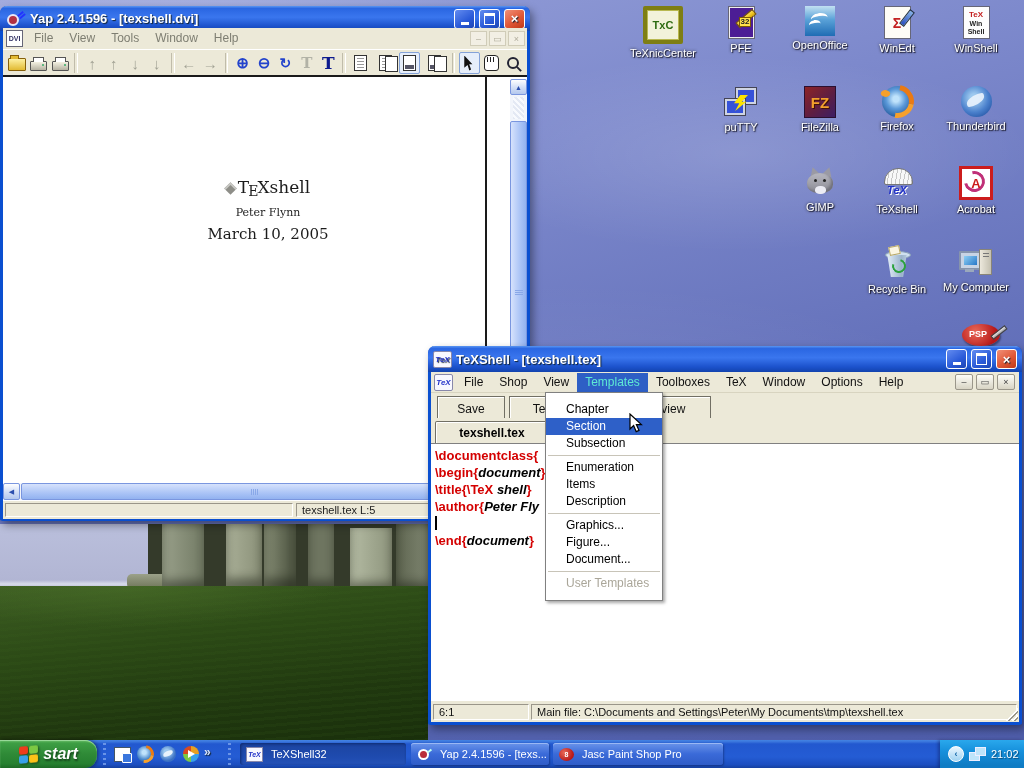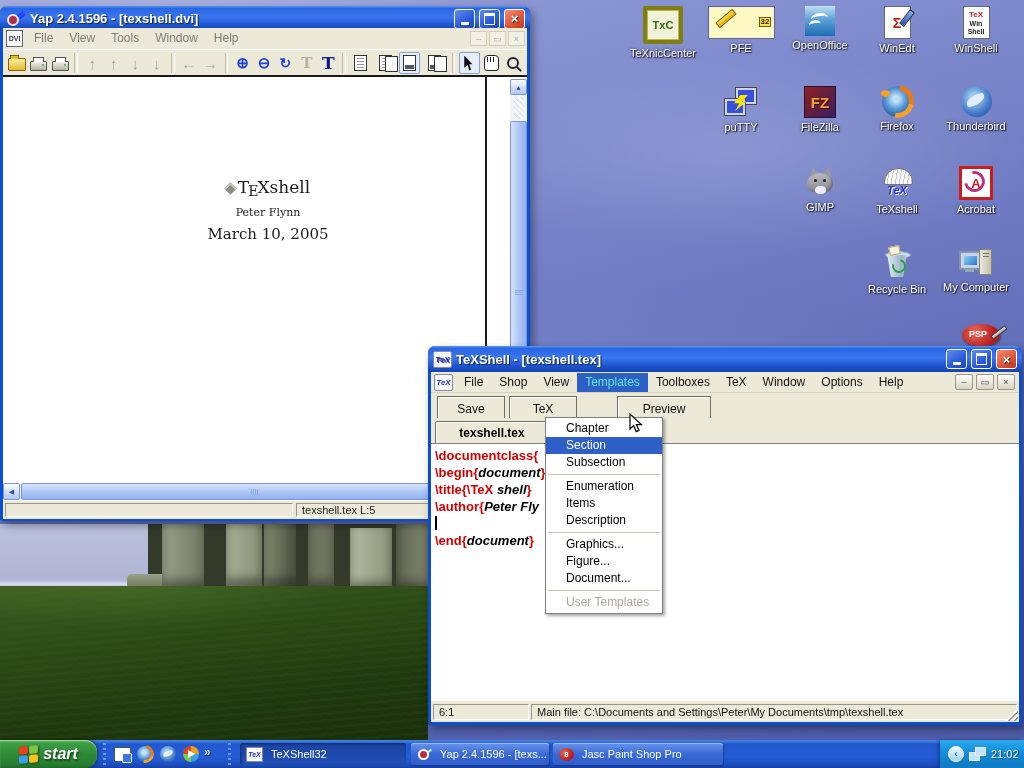--- a/index.html
+++ b/index.html
@@ -15,21 +15,21 @@
 
   
   .dicon{position:absolute;width:78px;text-align:center;cursor:default;z-index:2;}
   .dlabel{margin-top:3px;font-size:11px;color:#fff;text-shadow:1px 1px 1px #1a1a2e, 0 0 3px #222;line-height:12px;}
   .di{width:36px;height:34px;margin:0 auto;position:relative;display:flex;flex-direction:column;align-items:center;justify-content:center;}
   .di .glyph{position:relative;z-index:3;line-height:1;}
   .pt{position:absolute;}
 
   .di-texniccenter{width:32px;height:30px;background:#f2f2da;border:4px solid #7e7e14;border-radius:2px;box-shadow:inset 0 0 0 1px #b8b850;}
   .gtxc{font-weight:bold;font-size:11px;color:#2e6b12;}
-  .di-pfe{width:25px;height:31px;background:#fef9c3;border:1px solid #667;box-shadow:inset 0 0 0 1px #eee;padding-left:40px;}
+  .di-pfe{width:25px;height:31px;background:#4c1d95;border:1px solid #667;box-shadow:inset 0 0 0 1px #eee;}
   .di-pfe::before{content:"";position:absolute;width:20px;height:5px;background:linear-gradient(#ffe14a,#dca903);border:1px solid #7c5804;transform:rotate(-40deg);top:8px;left:6px;z-index:2;}
   .g32{position:absolute;right:-4px;bottom:1px;background:#ffe14a;border:1px solid #7c5804;font-size:8px;font-weight:bold;color:#222;padding:0 1px;}
   .di-openoffice{width:30px;height:30px;background:linear-gradient(#c2e0f2 0%,#5aa2d8 45%,#1f6cb4 100%);}
   .di-openoffice::before,.di-openoffice::after{content:"";position:absolute;border:solid #fff;border-width:3px 0 0 0;border-radius:50%;transform:rotate(-8deg);}
   .di-openoffice::before{width:17px;height:8px;top:7px;left:6px;}
   .di-openoffice::after{width:12px;height:6px;top:14px;left:4px;}
   .di-winedt{width:25px;height:31px;background:#fdfcf6;border:1px solid #667;}
   .gsig{font-weight:bold;font-size:14px;color:#c32020;}
   .di-winedt::after{content:"";position:absolute;width:4px;height:16px;background:linear-gradient(#87b3e8,#2a50c0);border:1px solid #234;transform:rotate(38deg);right:0px;top:2px;}
   .di-winshell{width:25px;height:31px;background:#fdfdfd;border:1px solid #667;display:flex;flex-direction:column;align-items:center;justify-content:center;gap:1px;}
@@ -179,21 +179,21 @@
   .cline{height:17px;line-height:17px;font-weight:bold;font-size:13px;white-space:pre;position:relative;}
   .cline .r{color:#d40000;}
   .cline .k{color:#000;font-style:italic;}
   .caret{display:inline-block;width:2px;height:14px;background:#000;vertical-align:-2px;}
   #texshell .tstatus{position:absolute;left:0;right:0;top:355px;height:21px;background:#ECE9D8;font-size:11px;color:#111;}
   .tpanel{position:absolute;top:3px;height:16px;border:1px solid;border-color:#9a968a #fff #fff #9a968a;background:#ECE9D8;display:flex;align-items:center;padding:0 5px;box-sizing:border-box;}
   .grip{position:absolute;right:1px;bottom:1px;width:13px;height:13px;background:
     linear-gradient(135deg,transparent 0 50%,#fff 50% 58%,#9a968a 58% 66%,transparent 66% 74%,#fff 74% 82%,#9a968a 82% 90%,transparent 90%);}
 
   
-  #tmenu{position:absolute;left:545px;top:392px;width:116px;z-index:20;background:#fff;border:1px solid #808080;box-shadow:2px 2px 3px rgba(0,0,0,.35);padding:2px 0;margin-top:25px;}
+  #tmenu{position:absolute;left:545px;top:392px;width:116px;z-index:20;background:#fff;border:1px solid #808080;box-shadow:2px 2px 3px rgba(0,0,0,.35);padding:8px 0;}
   .tm-item{height:17px;line-height:17px;font-size:12px;padding-left:20px;color:#000;white-space:nowrap;}
   .tm-item.sel{background:#2e60c8;color:#fff;}
   .tm-item.dis{color:#aaa699;}
   .tm-sep{height:1px;background:#c8c4b8;margin:3px 2px;}
 
   
   #cursor{position:absolute;left:629px;top:413px;z-index:30;}
 
   
   #taskbar{position:absolute;left:0;top:740px;width:1024px;height:28px;z-index:40;

